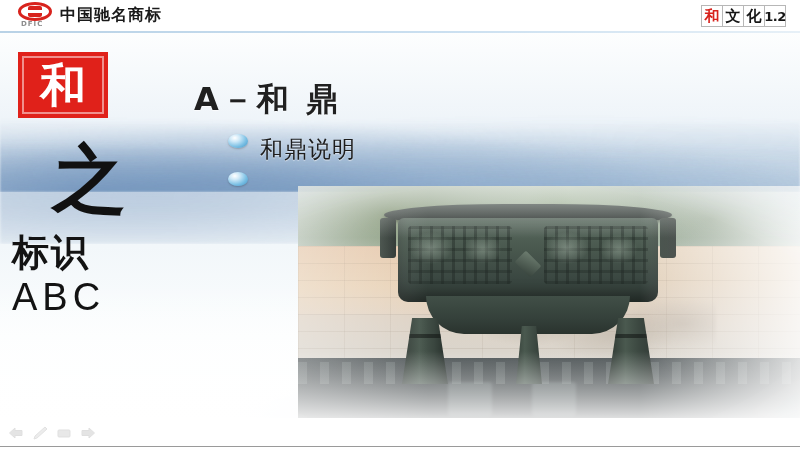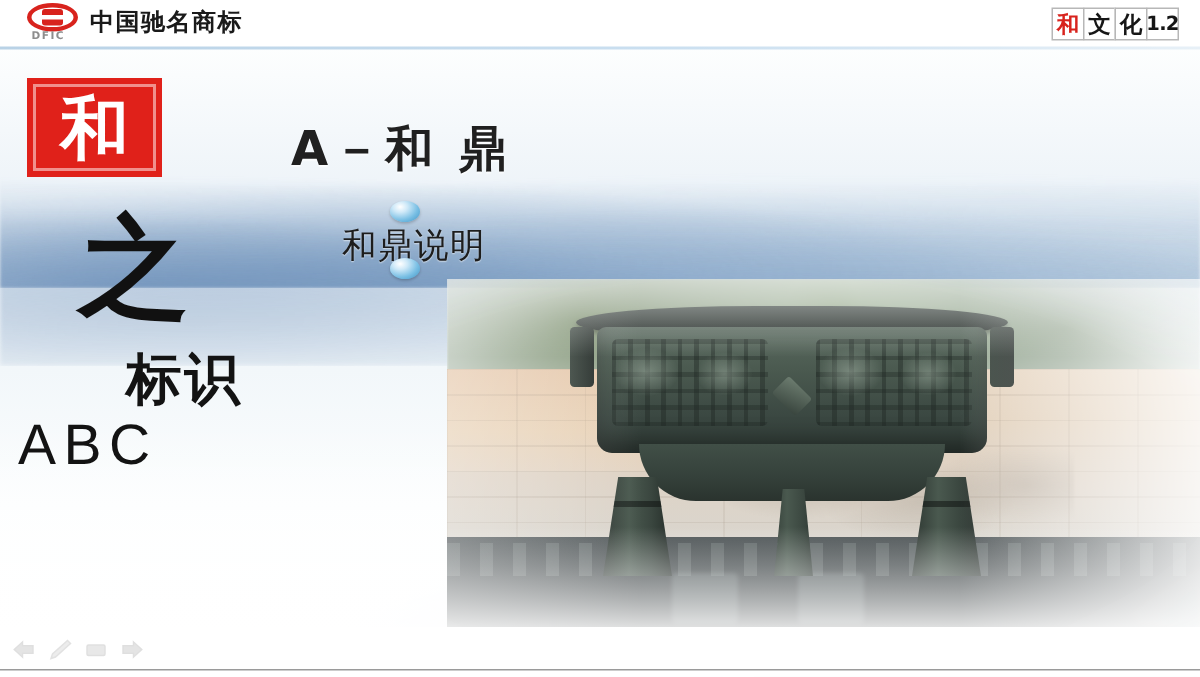--- a/index.html
+++ b/index.html
@@ -162,34 +162,34 @@
   .seal{position:absolute;left:18px;top:18px;width:90px;height:66px;background:#e0211a;
     box-shadow:inset 0 0 0 3px #e0211a;}
   .seal::before{content:"";position:absolute;inset:4px;border:2px solid rgba(255,255,255,.5);}
   .seal-ch{position:absolute;inset:0;display:flex;align-items:center;justify-content:center;
     color:#ffffff;font-size:46px;line-height:1;font-weight:bold;
     font-family:"DejaVu Serif","Liberation Serif",serif;
     text-shadow:1px 1px 0 rgba(224,33,26,.9);}
   .ch-zhi{position:absolute;left:34px;top:112px;width:110px;text-align:center;
     font-size:74px;line-height:.9;color:#111;font-weight:bold;
     font-family:"DejaVu Serif","Liberation Serif",serif;}
-  .ch-biaoshi{position:absolute;left:12px;top:200px;width:150px;text-align:right;
+  .ch-biaoshi{position:absolute;left:12px;top:200px;width:150px;text-align:left;
     font-size:37px;line-height:1.05;color:#131313;font-weight:bold;letter-spacing:2px;
     font-family:"DejaVu Sans","Liberation Sans",sans-serif;}
   .ch-abc{position:absolute;left:12px;top:244px;width:150px;text-align:left;
     font-size:38px;line-height:1.05;color:#131313;letter-spacing:5px;
     font-family:"Liberation Sans",sans-serif;}
 
   
   .content{position:absolute;left:180px;top:34px;width:620px;height:384px;z-index:32;}
   .slide-title{position:absolute;left:14px;top:44px;font-size:32px;font-weight:bold;color:#202020;
     letter-spacing:3px;font-family:"DejaVu Sans","Liberation Sans",sans-serif;
     text-shadow:0 1px 1px rgba(255,255,255,.7);}
   .bullets{position:absolute;left:48px;top:100px;}
-  .bullet-row{display:flex;align-items:center;height:38px;flex-direction:column;}
+  .bullet-row{display:flex;align-items:flex-start;height:38px;}
   .bullet-dot{width:20px;height:14px;border-radius:50%;margin-right:12px;flex:0 0 auto;
     background:radial-gradient(ellipse at 34% 28%, #ffffff 0%, #cfe9f8 26%, #79bfe4 62%, #3f93c4 100%);
     box-shadow:0 1px 2px rgba(0,0,0,.22);}
   .bullet-text{font-size:23px;color:#1d1d1d;letter-spacing:1px;
     font-family:"DejaVu Sans","Liberation Sans",sans-serif;
     text-shadow:0 1px 1px rgba(255,255,255,.6);}
 
   
   .footer{position:absolute;left:0;top:418px;width:800px;height:33px;background:#ffffff;z-index:50;}
   .footer-rule{position:absolute;left:0;top:446px;width:800px;height:1px;background:#9a9a9a;z-index:51;}

